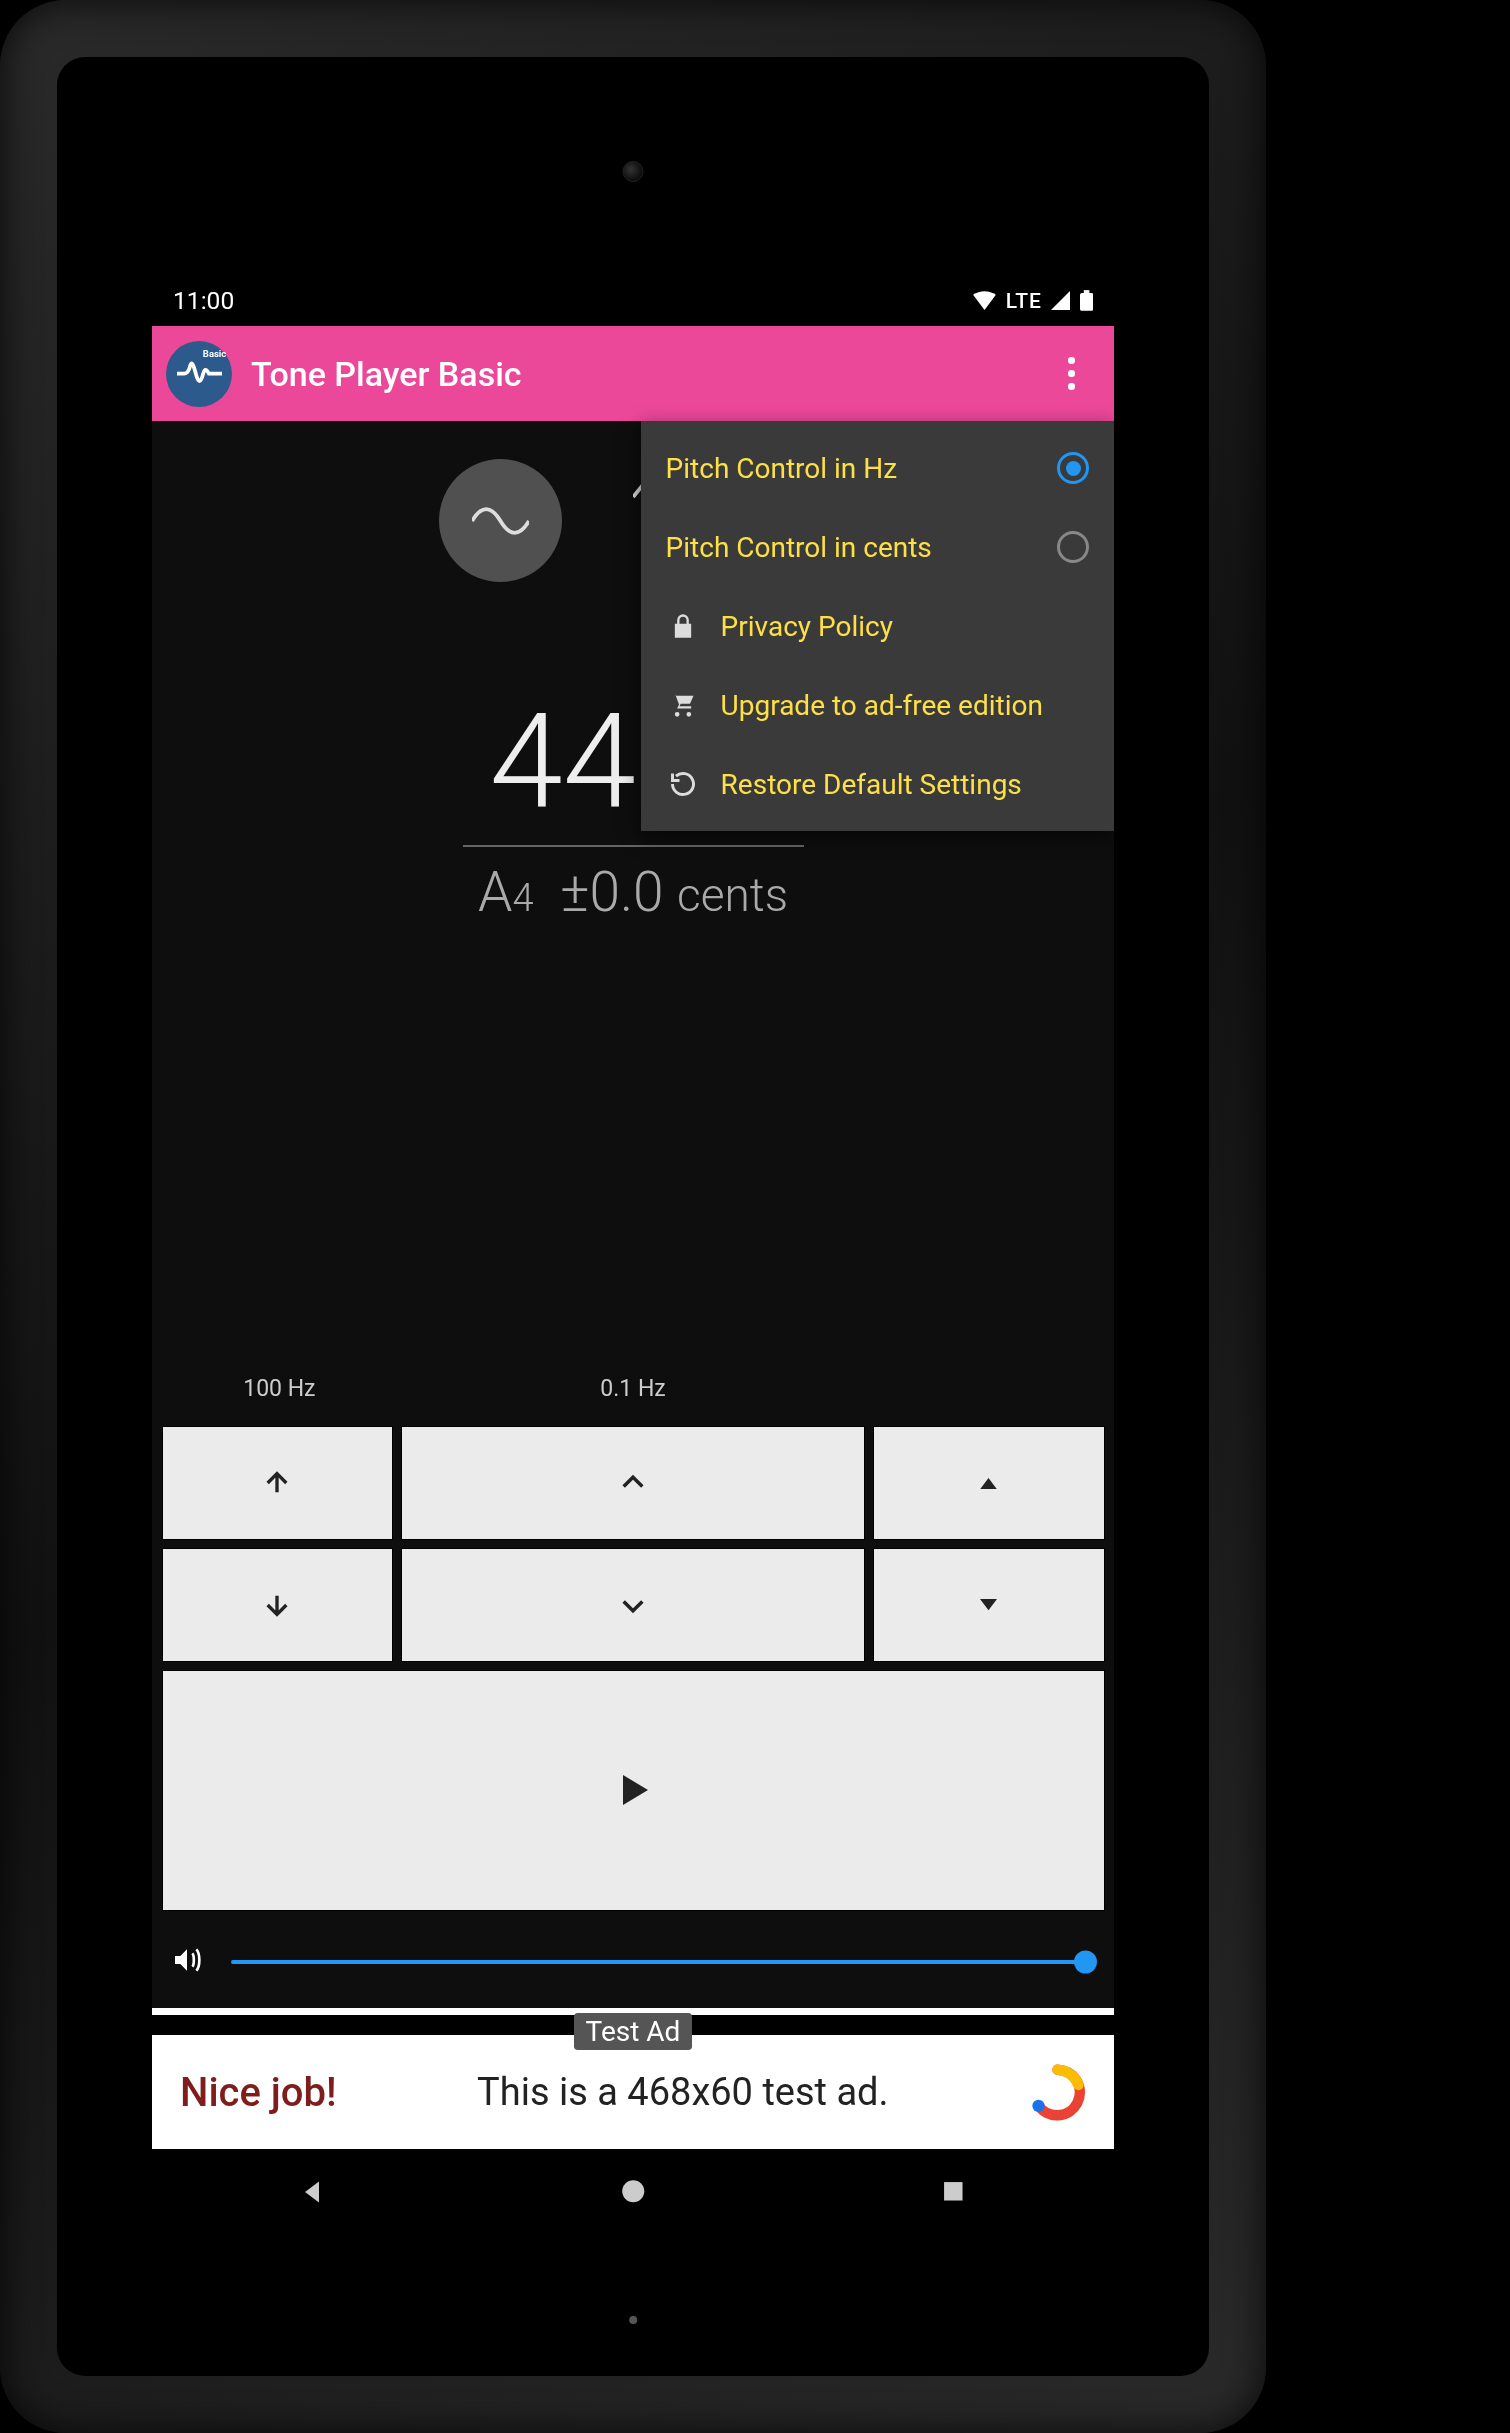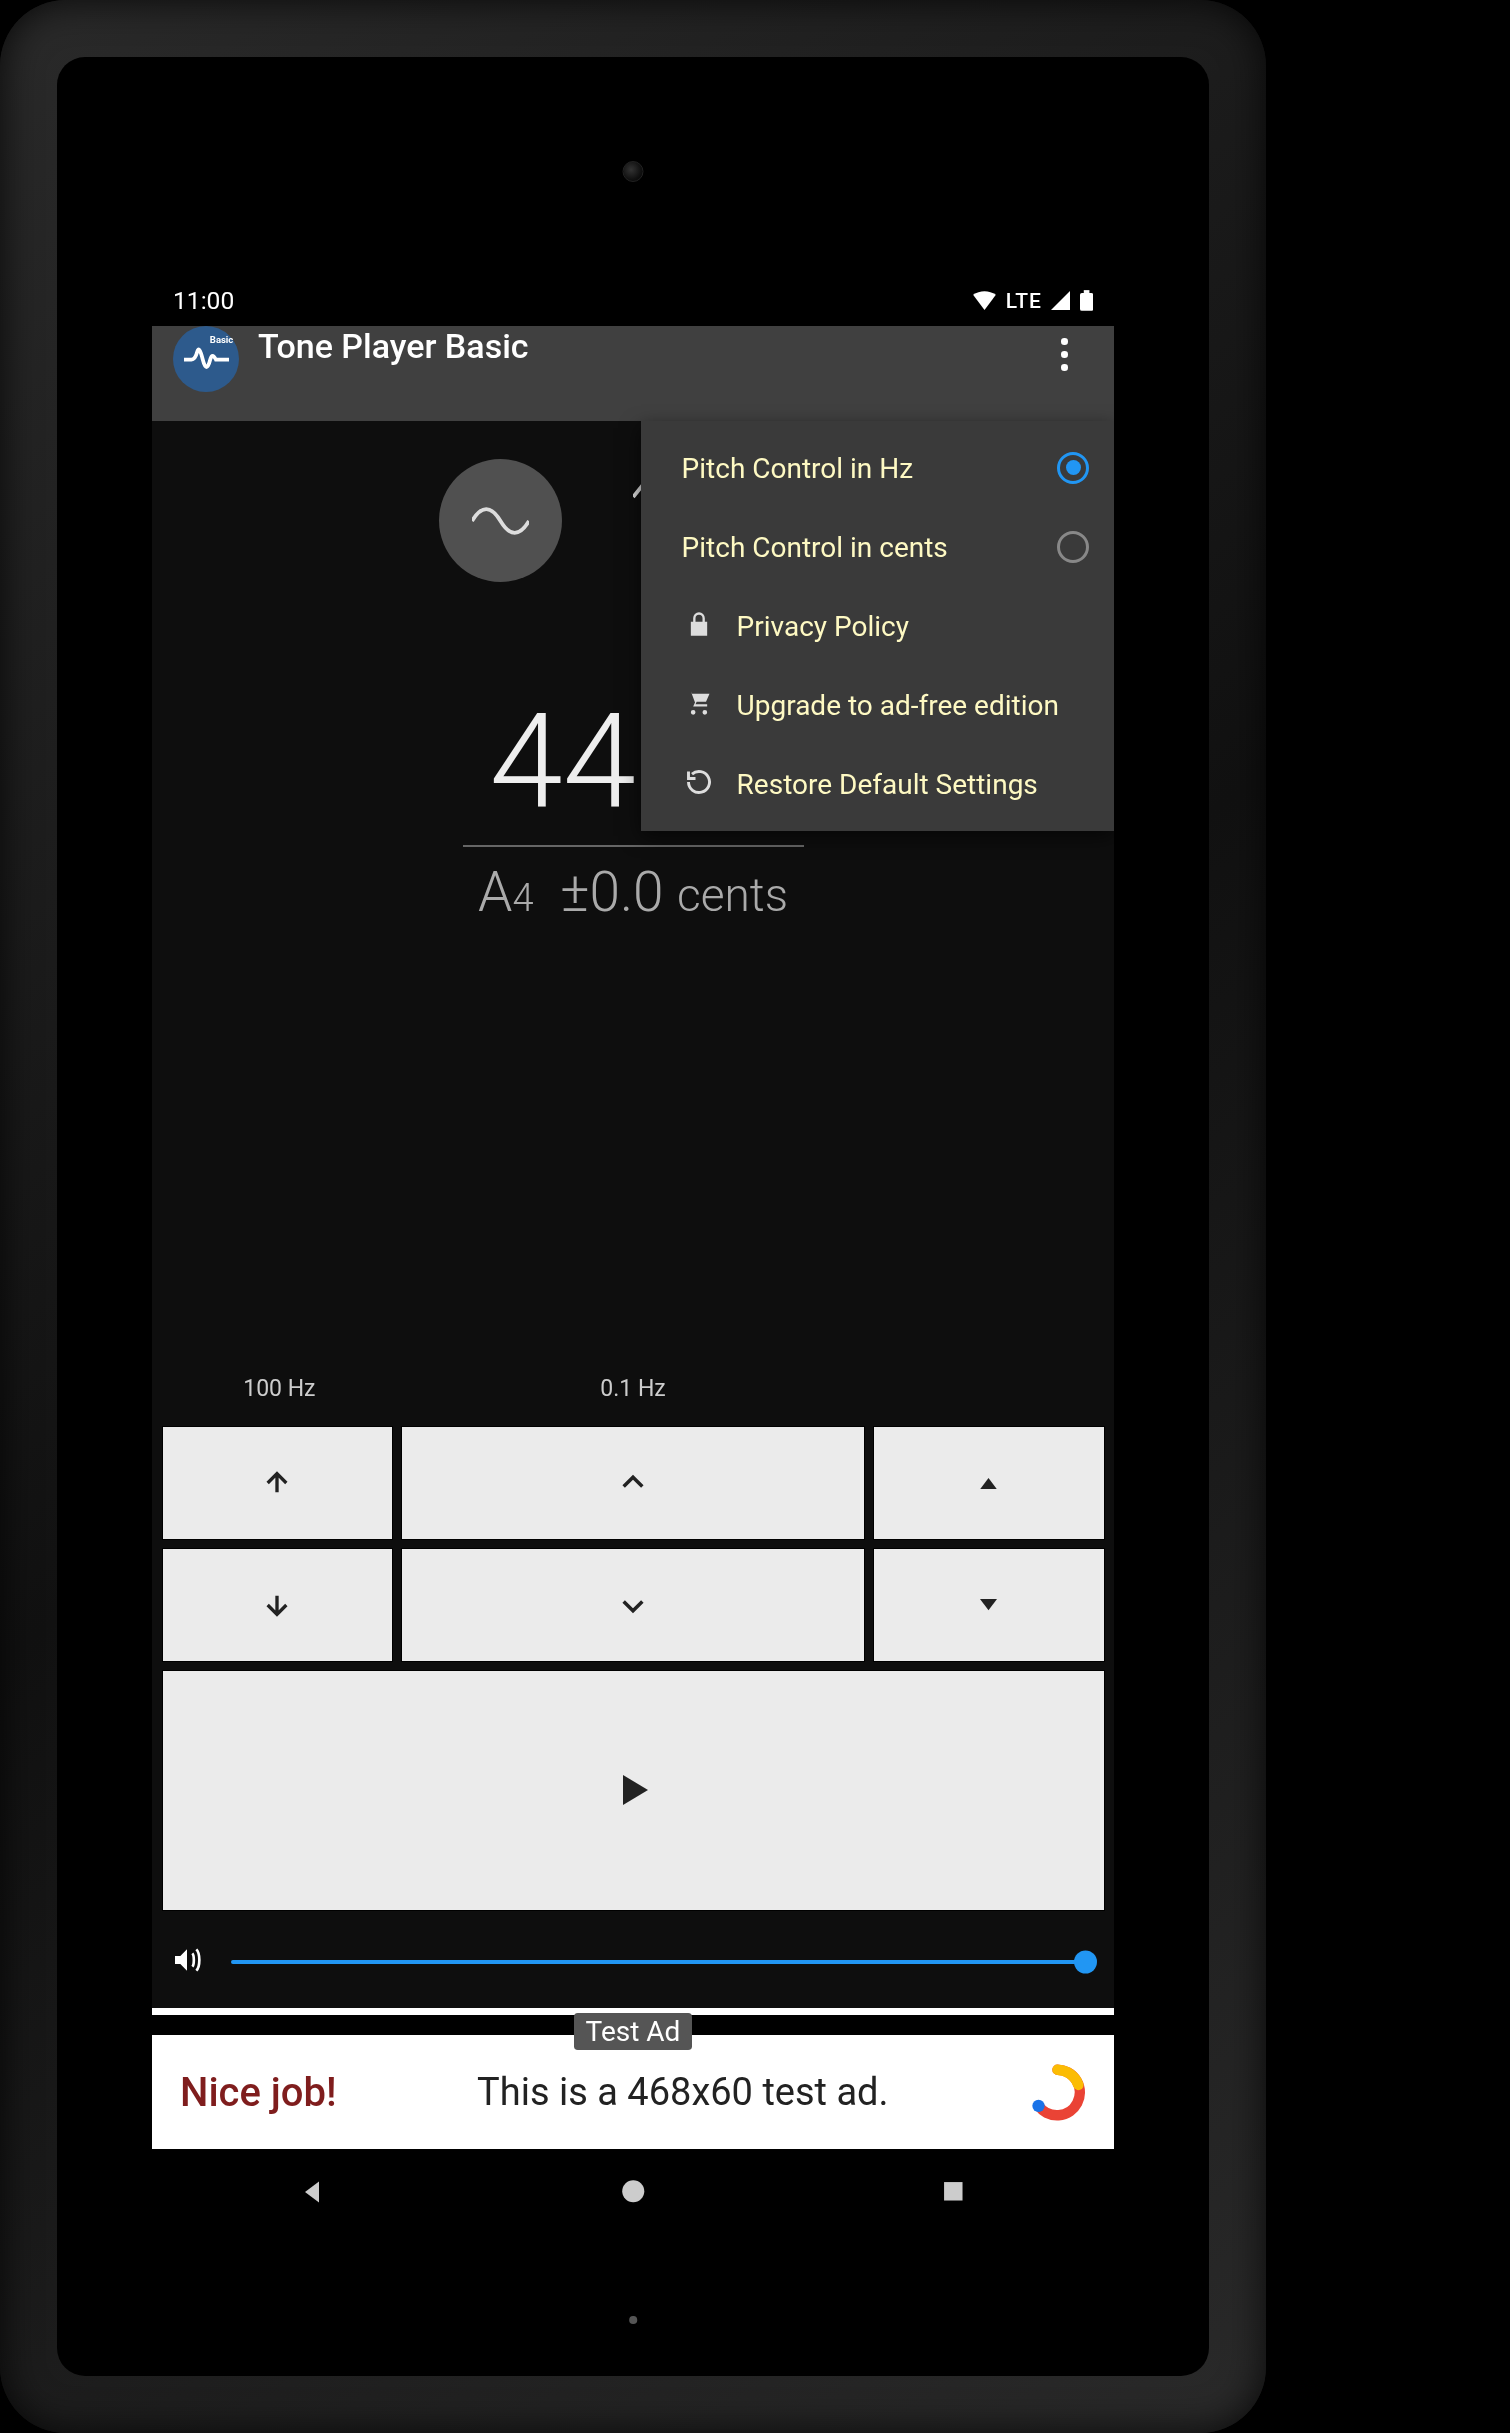--- a/index.html
+++ b/index.html
@@ -84,23 +84,24 @@
     color: #fff;
     font-size: 24.6px;
     font-weight: 400;
   }
   .status-right { display: flex; align-items: center; gap: 9.5px; font-size: 21px; letter-spacing: 0.9px; font-weight: 500;}
   .status-right svg { fill: #fff; }
 
   
   .app-bar {
     height: 95px;
-    background: #404040;
-    display: flex;
-    padding: 0 21px;
+    background: #ec4899;
+    display: flex;
+    align-items: center;
+    padding: 0 14px;
     color: #fff;
     font-size: 34px;
     font-weight: 500;
     position: relative;
   }
   .app-icon {
     width: 66px; height: 66px; border-radius: 50%;
     background: #2d5a8c;
     display: flex; align-items: center; justify-content: center;
     margin-right: 19px;
@@ -182,24 +183,24 @@
   .menu {
     position: absolute;
     top: 0; right: 0;
     width: 473px;
     background: #3a3a3a;
     box-shadow: 0 5.7px 19px rgba(0,0,0,0.6);
     z-index: 10;
     padding: 7.6px 0;
   }
   .menu-item {
-    display: flex; align-items: flex-start;
+    display: flex; align-items: center;
     padding: 23px 24.6px;
-    color: #fef9c3; font-size: 28px;
-    cursor: pointer; gap: 21px; margin-left: 16px;
+    color: #fde047; font-size: 28px;
+    cursor: pointer; gap: 21px;
   }
   .menu-item .mi-icon { width: 34px; display: flex; align-items: center; justify-content: center; }
   .menu-item .mi-label { flex: 1; }
   .radio { width: 32px; height: 32px; border: 3.8px solid #888; border-radius: 50%; display: flex; align-items: center; justify-content: center; }
   .radio.on { border-color: #2196f3; }
   .radio.on::after { content: ""; width: 15px; height: 15px; border-radius: 50%; background: #2196f3; }
 
 </style>
 </head>
 <body>

